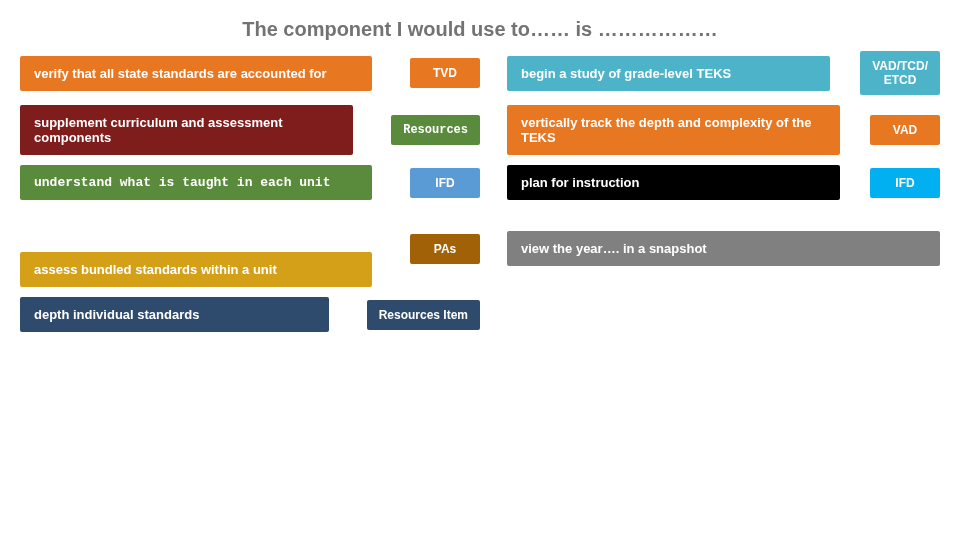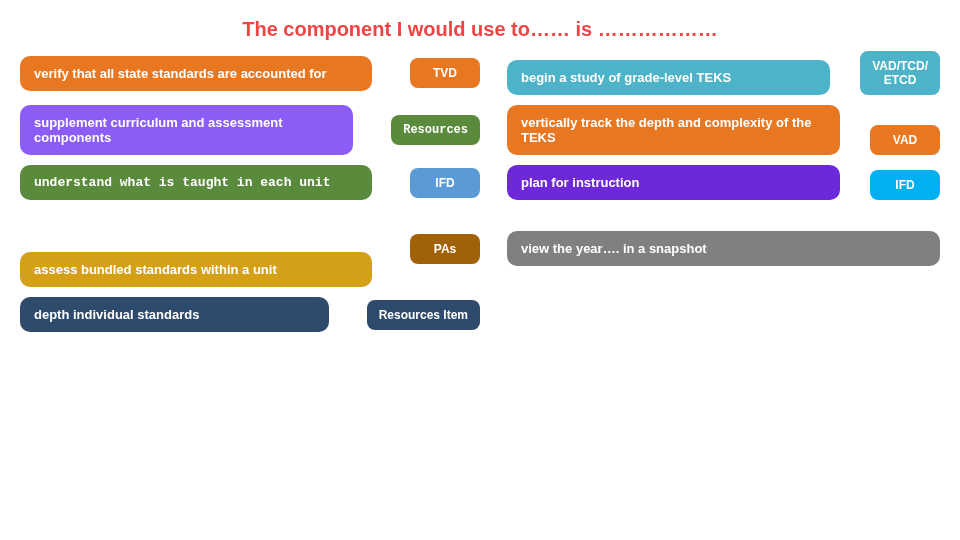--- a/index.html
+++ b/index.html
@@ -9,21 +9,21 @@
       background: #fff;
       font-family: Arial, sans-serif;
       overflow: hidden;
       position: relative;
     }
 
     .title {
       text-align: center;
       font-size: 20px;
       font-weight: bold;
-      color: #ef4444;
+      color: #737373;
       padding: 18px 0 10px 0;
     }
 
     .main-layout {
       display: flex;
       flex-direction: column;
       gap: 0px;
       padding: 0 20px;
     }
 
@@ -36,54 +36,54 @@
     .left-col {
       width: 460px;
       display: flex;
       align-items: center;
       gap: 8px;
     }
 
     .right-col {
       flex: 1;
       display: flex;
-      align-items: flex-end;
+      align-items: center;
       margin-left: 20px;
       padding-left: 7px;
     }
 
     .label-box {
       flex: 1;
       padding: 10px 14px;
       font-size: 13px;
       color: #fff;
       font-weight: 600;
-      border-radius: 10px;
+      border-radius: 2px;
     }
 
     .badge-box {
       padding: 8px 12px;
       font-size: 12px;
       font-weight: bold;
       color: #fff;
-      border-radius: 8px;
+      border-radius: 2px;
       min-width: 70px;
       text-align: center;
       margin-left: 30px;
     }
 
     
     .bg-orange { background-color: #e87722; }
     .bg-orange-badge { background-color: #e87722; }
     .bg-teal { background-color: #4db3c8; }
     .bg-teal-badge { background-color: #4db3c8; }
-    .bg-olive { background-color: #8b5cf6; }
+    .bg-olive { background-color: #7f1d1d; }
     .bg-green { background-color: #5a8a3c; font-family: Liberation Mono, monospace; }
     .bg-blue-badge { background-color: #5b9bd5; }
-    .bg-sky { background-color: #6d28d9; }
+    .bg-sky { background-color: #000000; }
     .bg-sky-badge { background-color: #00b0f0; }
     .bg-yellow { background-color: #d4a017; margin-top: 42px; }
     .bg-yellow-badge { background-color: #a16207; }
     .bg-gray { background-color: #808080; }
     .bg-gray-badge { background-color: #808080; }
     .bg-dark-blue { background-color: #2e4a6c; }
     .bg-dark-blue-badge { background-color: #2e4a6c; }
   </style>
 </head>
 <body>

